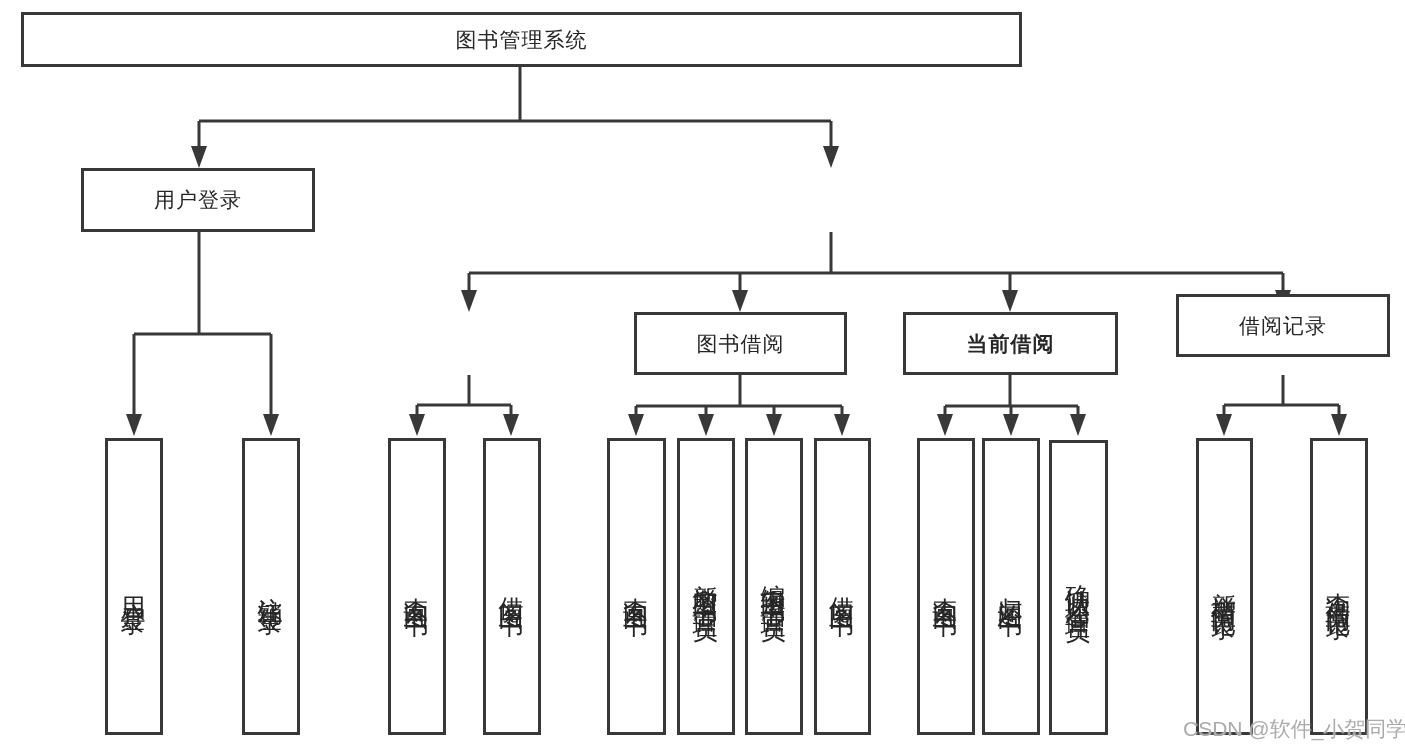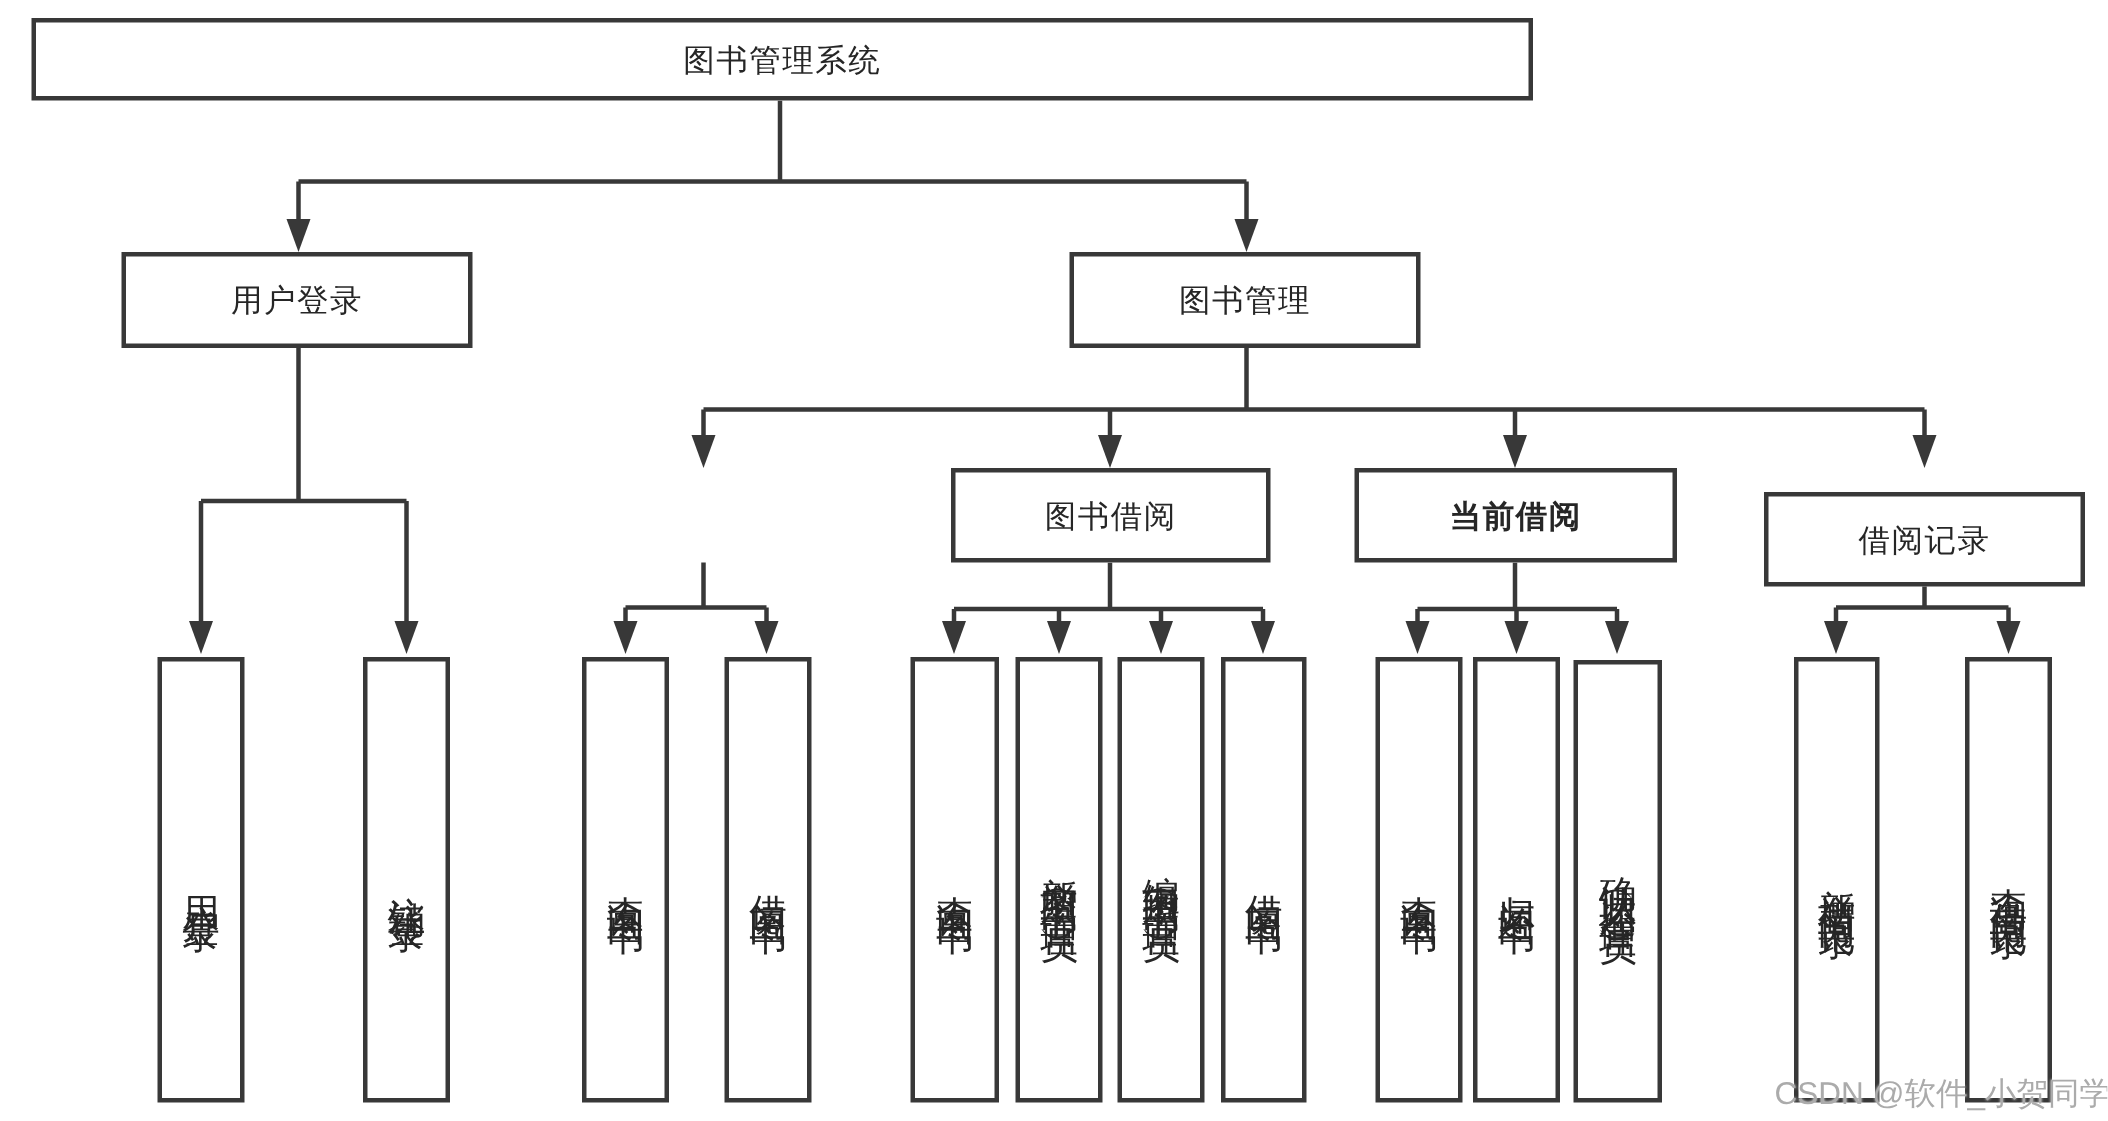--- a/index.html
+++ b/index.html
@@ -95,25 +95,24 @@
       <polygon points="1003,414 1019,414 1011,436"></polygon>
       <polygon points="1070,414 1086,414 1078,436"></polygon>
       <polygon points="1216,414 1232,414 1224,436"></polygon>
       <polygon points="1331,414 1347,414 1339,436"></polygon>
     </g>
   </svg>
 
   <div class="node" style="left:21px; top:12px; width:1001px; height:55px;">图书管理系统</div>
 
   <div class="node" style="left:81px; top:168px; width:234px; height:64px;">用户登录</div>
-  <div class="node" style="left:713px; top:168px; width:234px; height:64px;">图书管理</div>
 
   <div class="node" style="left:634px; top:312px; width:213px; height:63px;text-align:right;">图书借阅</div>
   <div class="node" style="left:903px; top:312px; width:215px; height:63px;font-weight:bold;">当前借阅</div>
-  <div class="node" style="left:1176px; top:328px; width:214px; height:63px;">借阅记录</div>
+  <div class="node" style="left:1176px; top:294px; width:214px; height:63px;">借阅记录</div>
 
   <div class="leaf" style="left:105px; top:438px; width:58px; height:297px;">用户登录</div>
   <div class="leaf" style="left:242px; top:438px; width:58px; height:297px;">注销登录</div>
 
   <div class="leaf" style="left:388px; top:438px; width:58px; height:297px;">查询图书</div>
   <div class="leaf" style="left:483px; top:438px; width:58px; height:297px;">借阅图书</div>
 
   <div class="leaf" style="left:607px; top:438px; width:59px; height:297px;">查询图书</div>
   <div class="leaf" style="left:677px; top:438px; width:58px; height:297px;">新增图书（管理员）</div>
   <div class="leaf" style="left:745px; top:438px; width:58px; height:297px;">编辑图书（管理员）</div>

